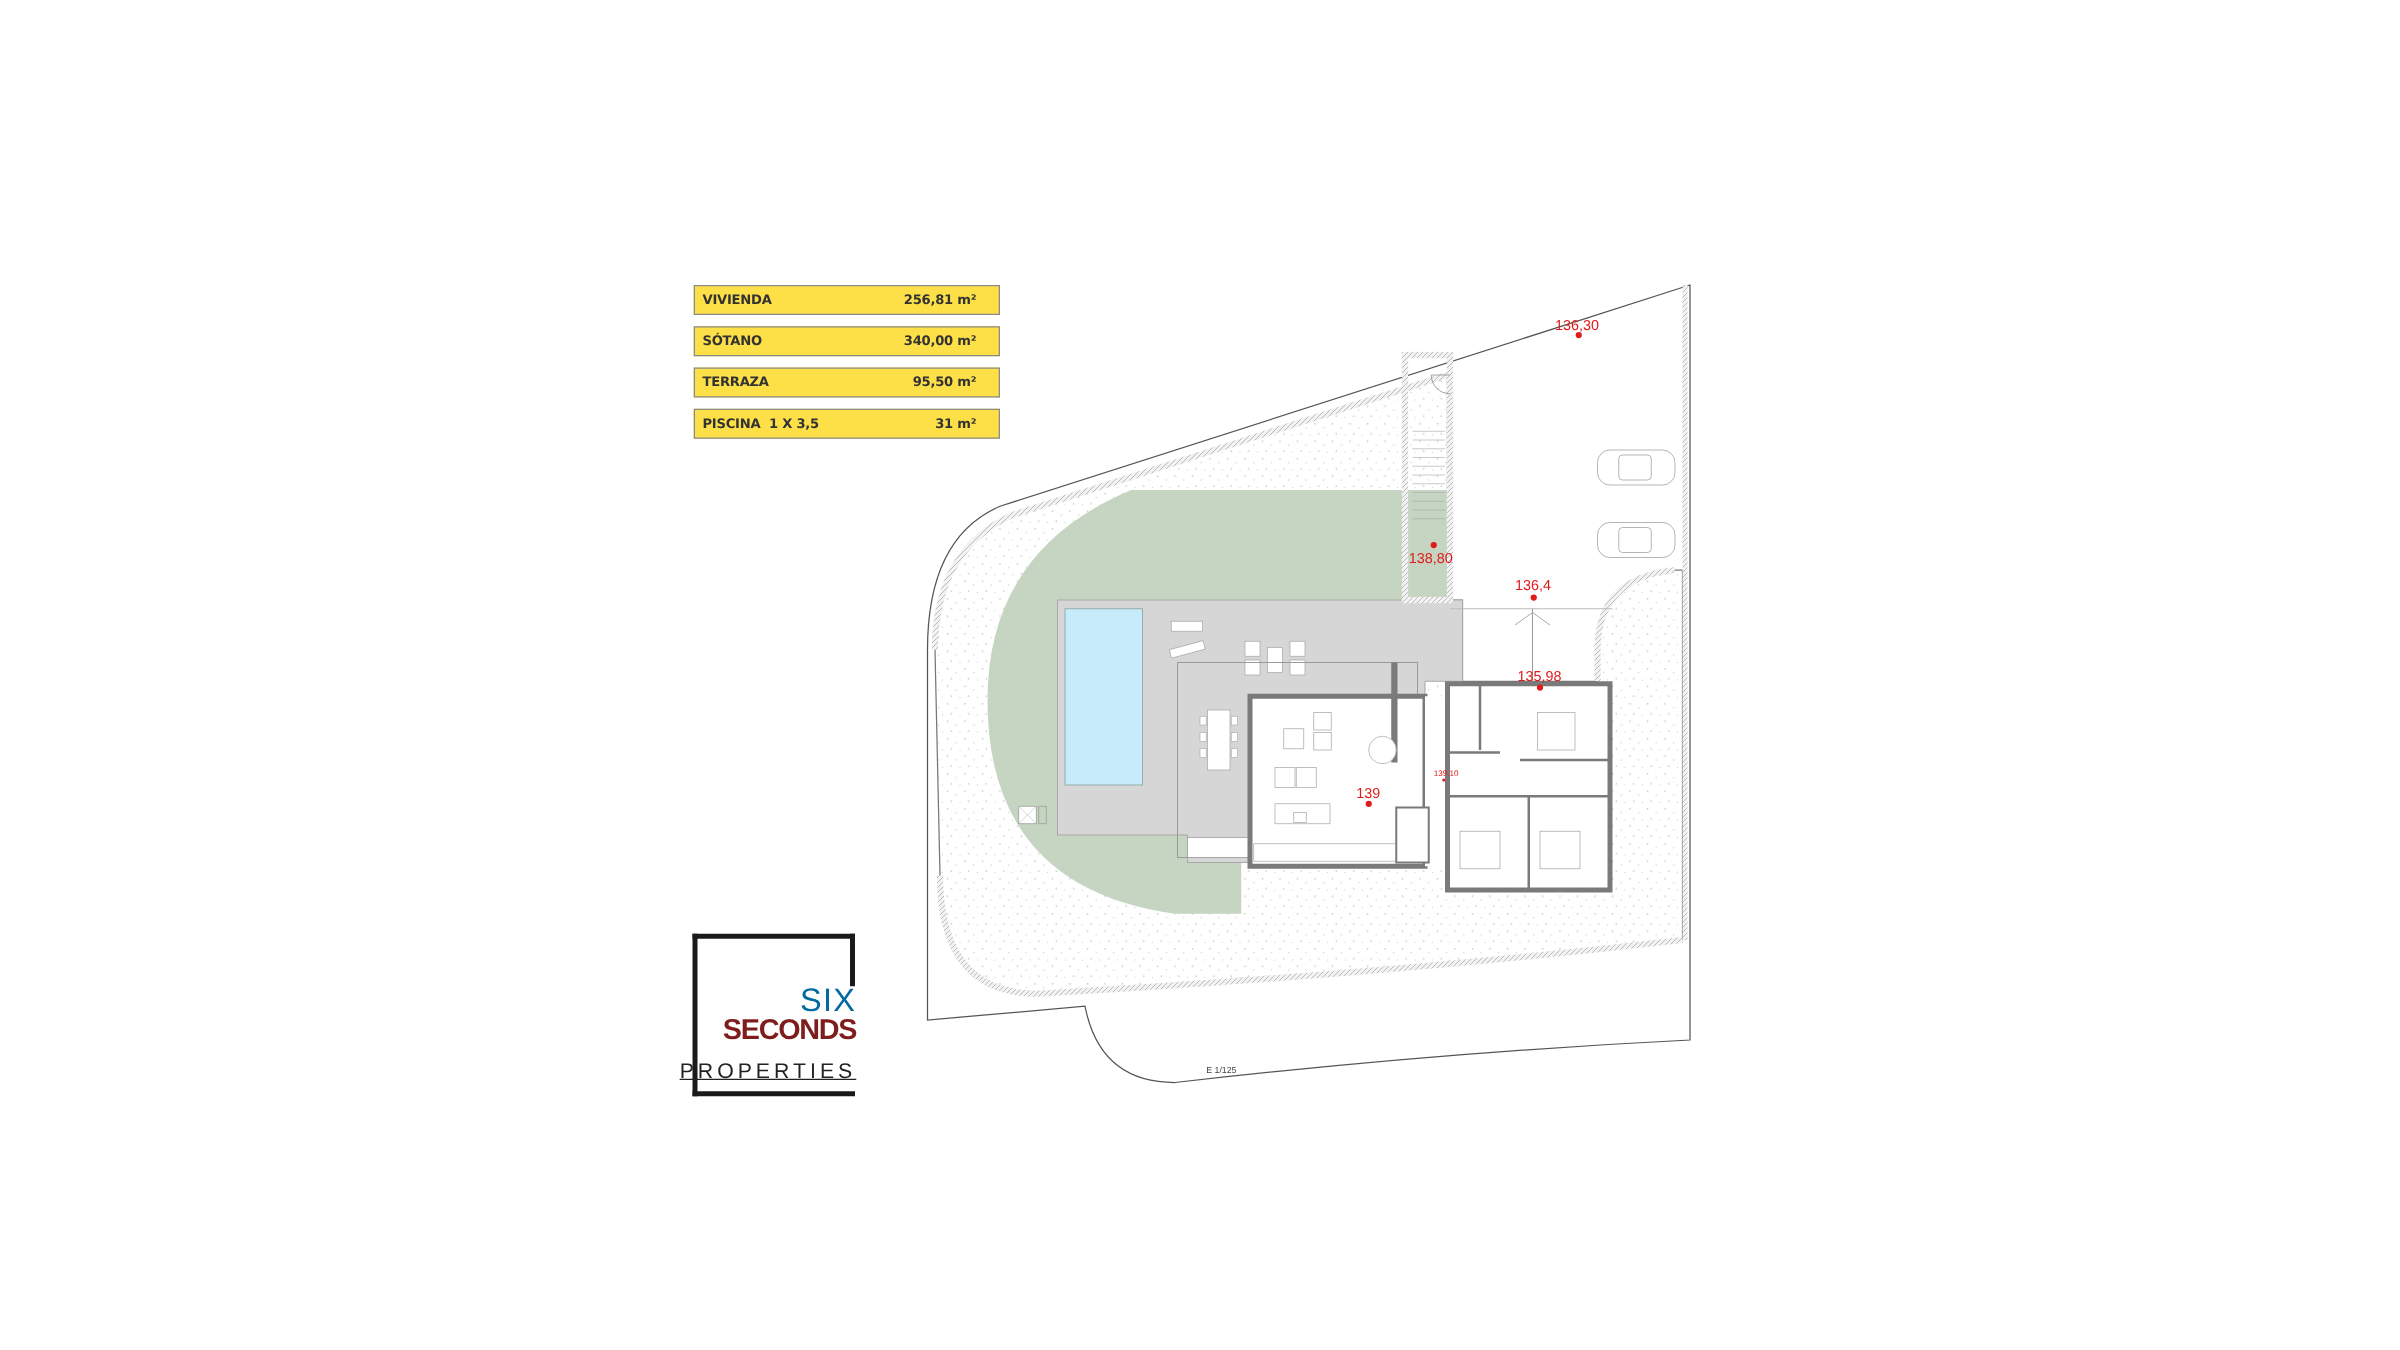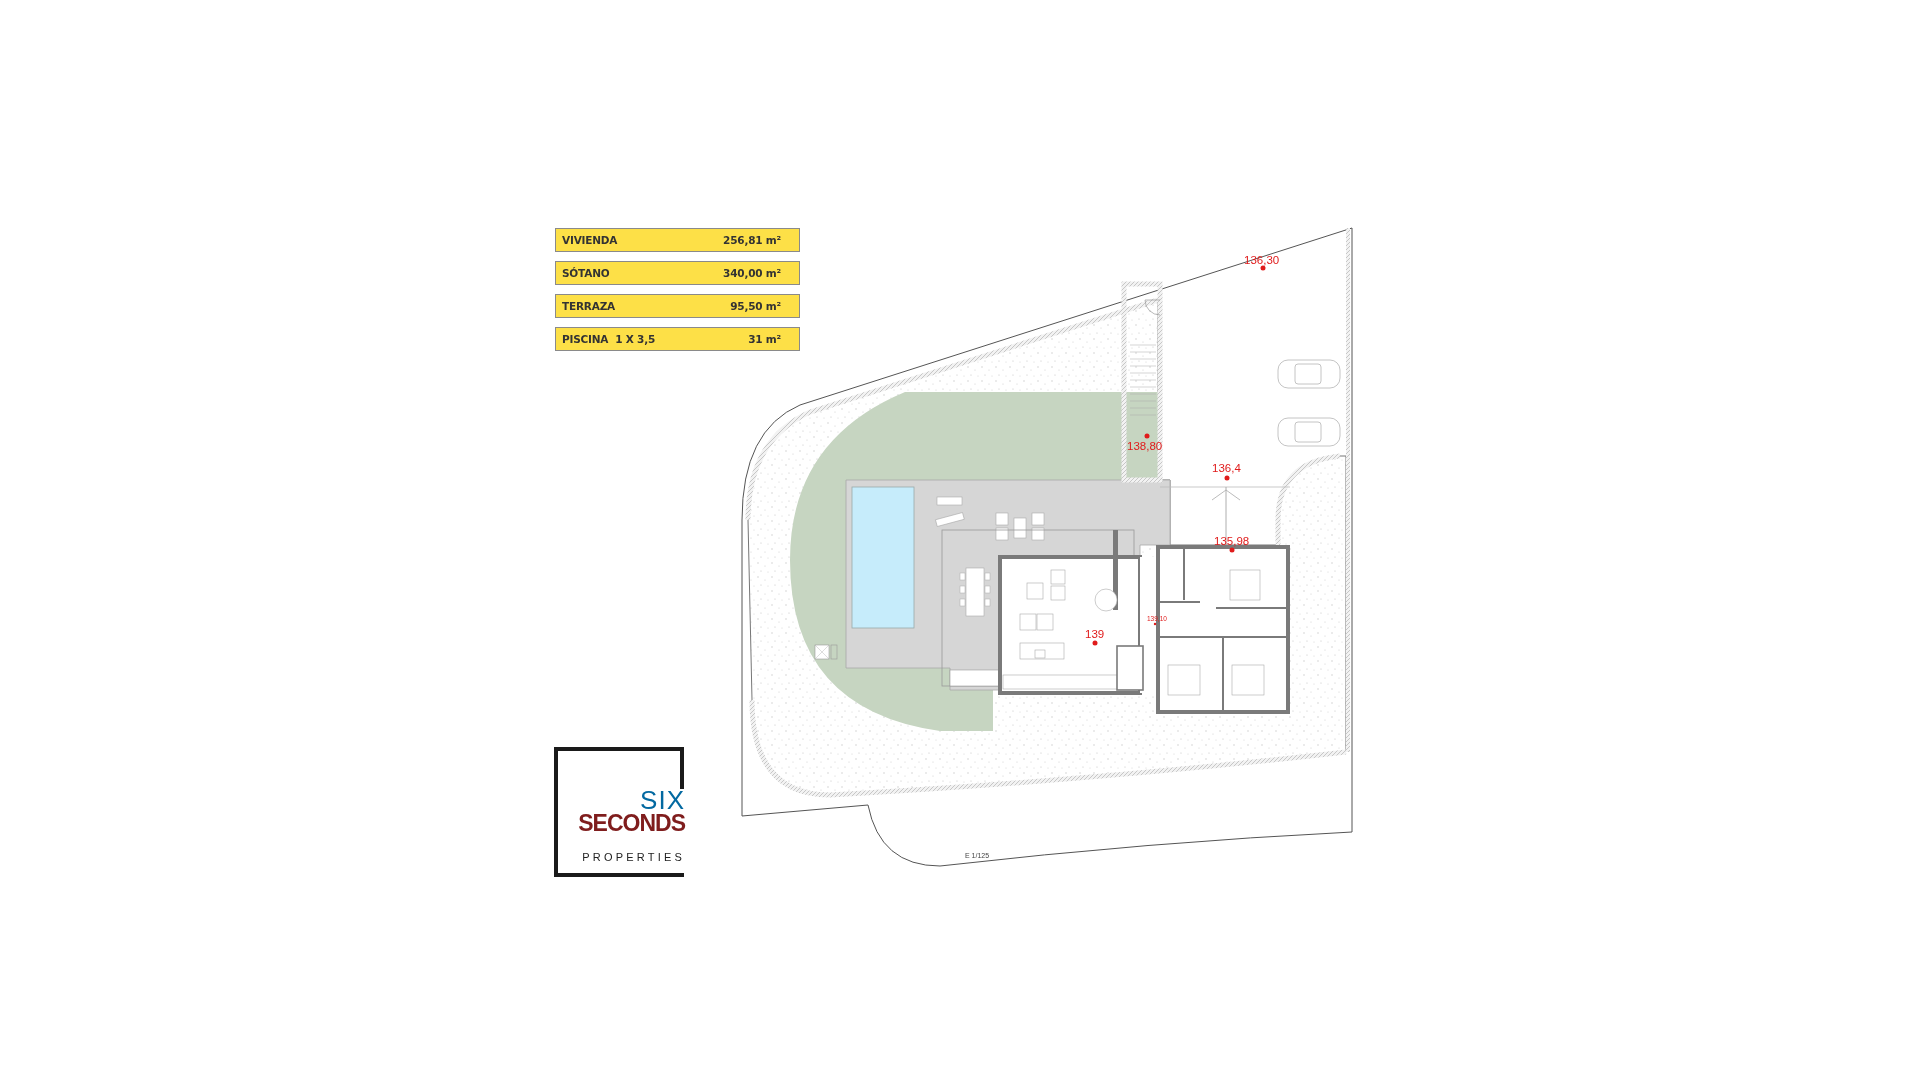--- a/index.html
+++ b/index.html
@@ -16,21 +16,21 @@
   .plan { position: absolute; left: 0; top: 0; }
   .logo {
     position: absolute; left: 554px; top: 747px; width: 130px; height: 130px;
   }
   .logo .frame-top { position: absolute; left: 0; top: 0; width: 130px; height: 4px; background: #1a1a1a; }
   .logo .frame-left { position: absolute; left: 0; top: 0; width: 4px; height: 130px; background: #1a1a1a; }
   .logo .frame-bottom { position: absolute; left: 0; bottom: 0; width: 130px; height: 4px; background: #1a1a1a; }
   .logo .frame-right { position: absolute; right: 0; top: 0; width: 4px; height: 42px; background: #1a1a1a; }
   .logo .six { position: absolute; right: -1px; top: 40px; font-family: "Liberation Sans", sans-serif; font-size: 26px; color: #0369a1; letter-spacing: 1px; line-height: 26px; }
   .logo .seconds { position: absolute; right: -1px; top: 64px; font-family: "Liberation Sans", sans-serif; font-weight: bold; font-size: 23px; color: #7f1d1d; letter-spacing: -1px; line-height: 24px; }
-  .logo .properties { position: absolute; right: -1px; top: 104px; font-family: "Liberation Sans", sans-serif; font-size: 11px; color: #222; letter-spacing: 3.2px; line-height: 12px; }
+  .logo .properties { position: absolute; right: -1px; top: 104px; font-family: "Liberation Sans", sans-serif; font-size: 17px; color: #222; letter-spacing: 3.2px; line-height: 12px; text-decoration: underline; }
   .elev { font-family: "Liberation Sans", sans-serif; fill: #e01b1b; font-size: 11.5px; }
   .elev-small { font-family: "Liberation Sans", sans-serif; fill: #e01b1b; font-size: 6.5px; }
   .scale { font-family: "Liberation Sans", sans-serif; fill: #444; font-size: 7px; }
 </style>
 </head>
 <body>
 
 <div class="areas">
   <div class="area-row">
     <span>VIVIENDA</span>

